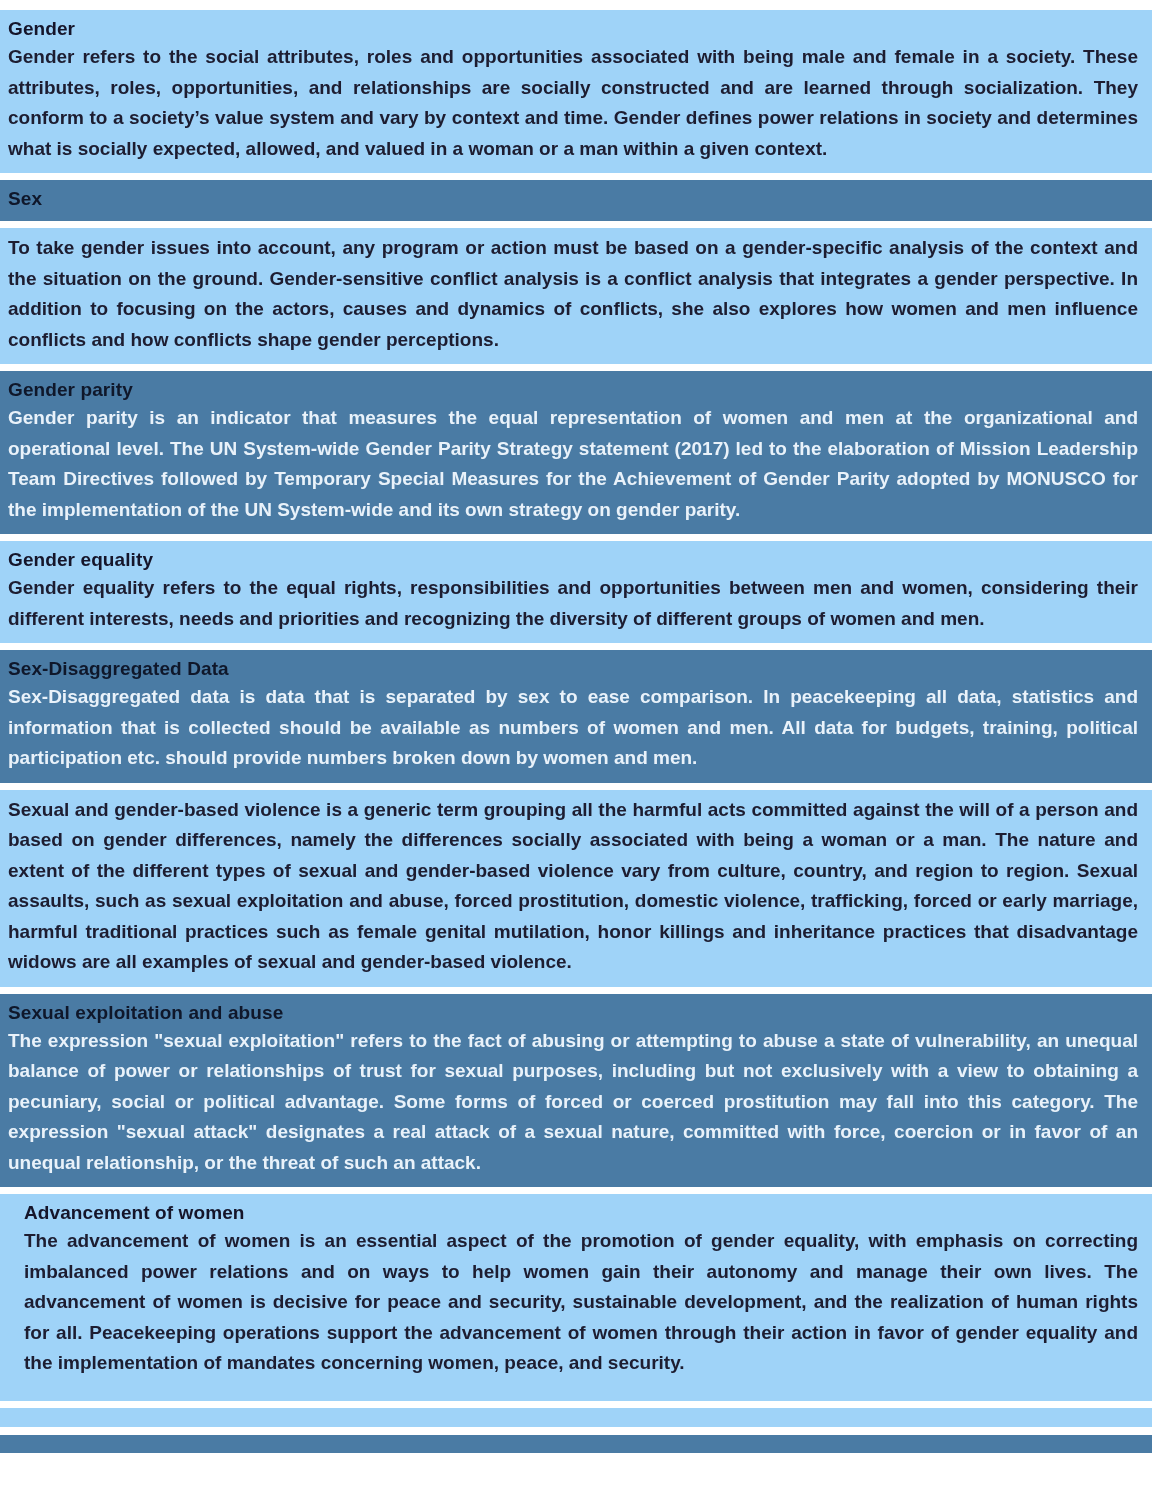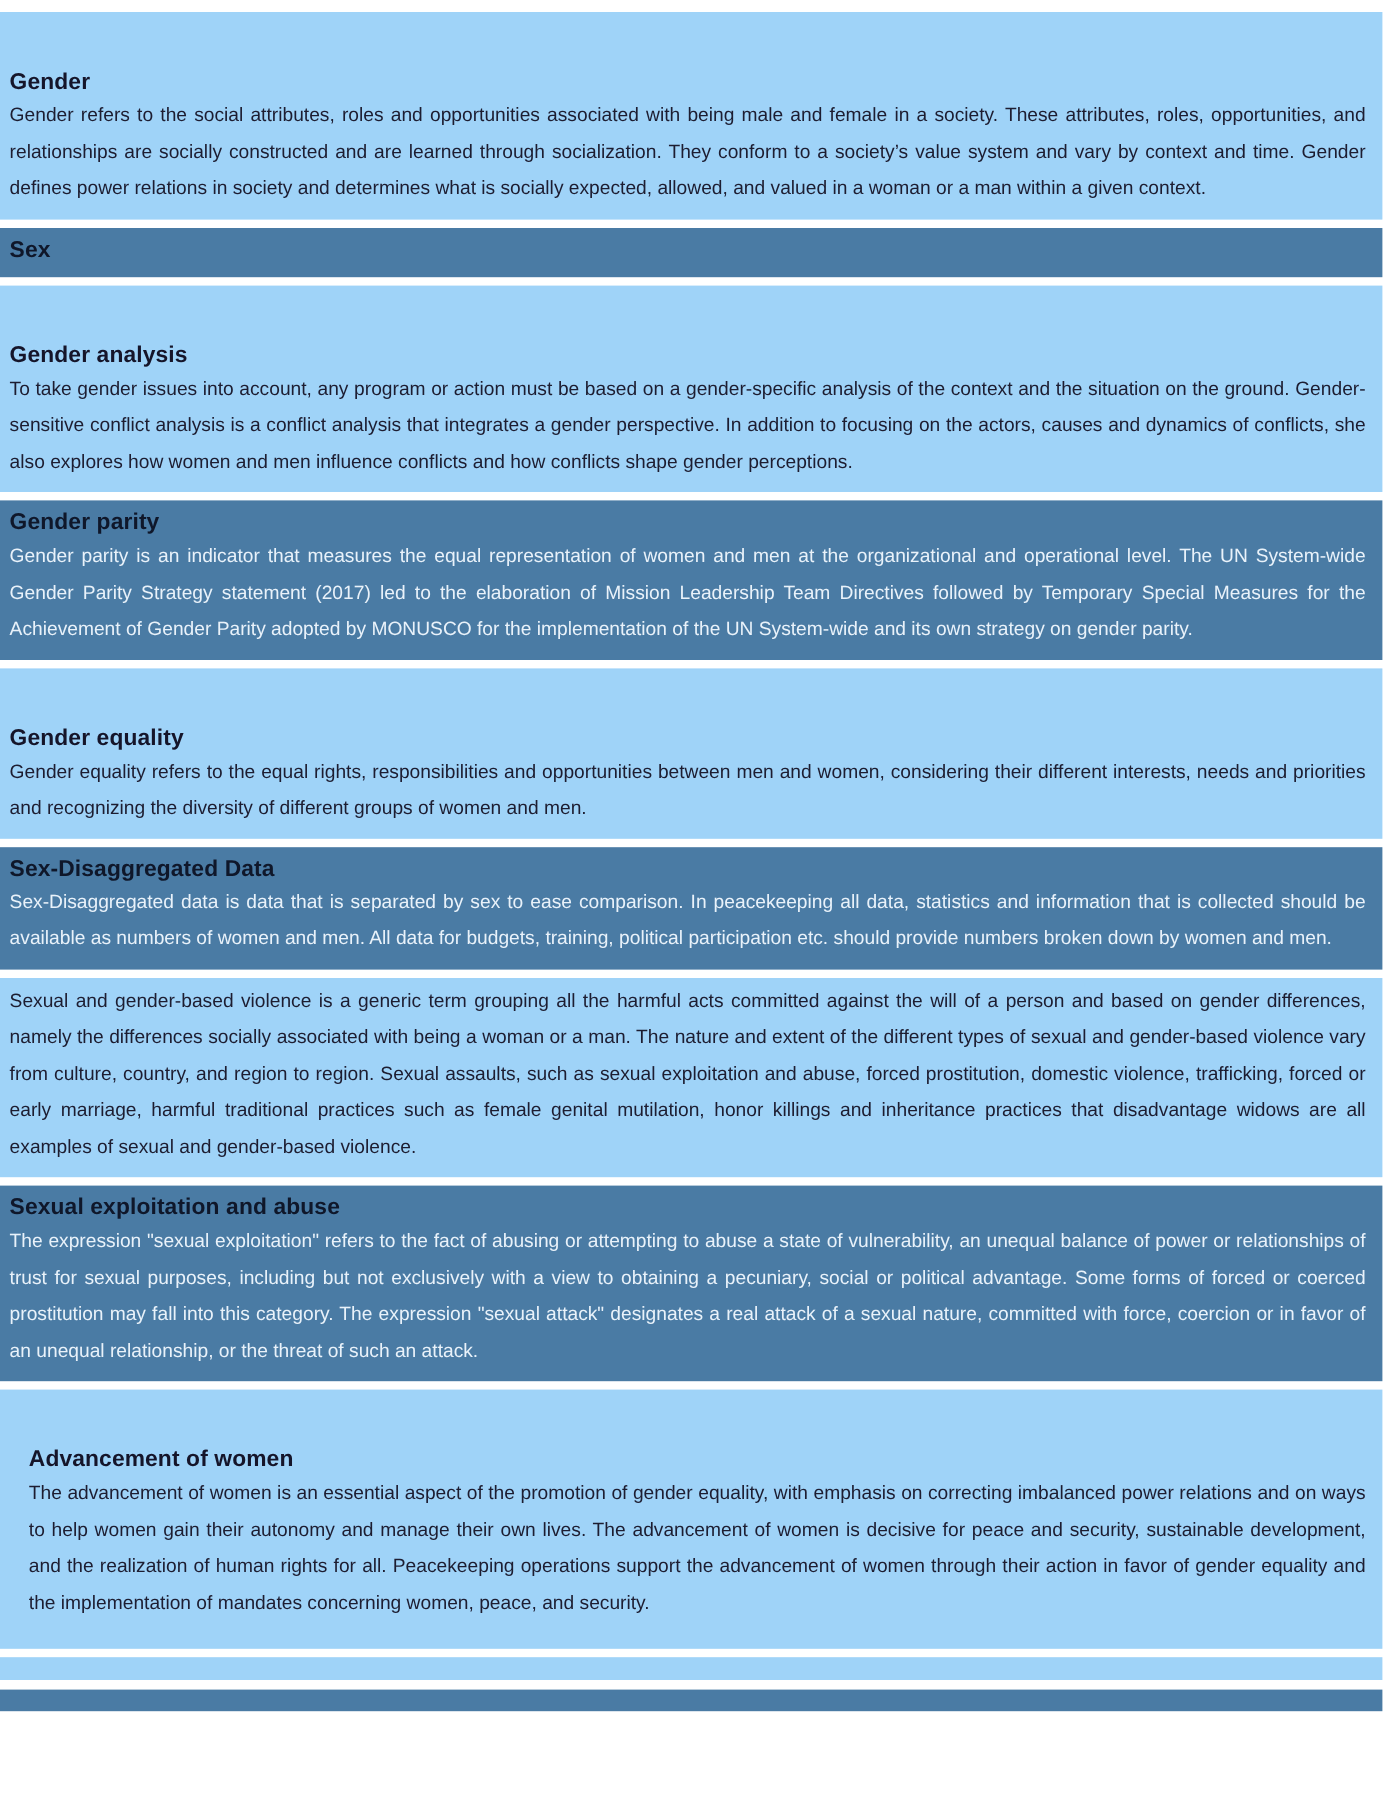--- a/index.html
+++ b/index.html
@@ -29,27 +29,28 @@
     background: #4a7ba4;
     color: #e9f2fa;
   }
   .term {
     font-size: 19px;
     line-height: 27px;
     font-weight: bold;
     margin: 0;
     letter-spacing: 0.1px;
   }
-  .section.light .term { color: #15152a; margin-top: 40px; }
+  .section.light .term { color: #15152a; }
   .section.dark .term { color: #0f172a; }
   .body-text {
-    font-size: 16px;
+    font-size: 19px;
     line-height: 30.5px;
     margin: 0;
     text-align: justify;
+    font-weight: bold;
   }
   .section.extra-bottom {
     padding-bottom: 22px;
     padding-left: 24px;
   }
   .bar {
     margin: 0 8px 8px 0;
   }
   .bar.light-bar {
     height: 19px;
@@ -69,21 +70,20 @@
   <div class="section light">
     <h2 class="term">Gender</h2>
     <p class="body-text">Gender refers to the social attributes, roles and opportunities associated with being male and female in a society. These attributes, roles, opportunities, and relationships are socially constructed and are learned through socialization. They conform to a society’s value system and vary by context and time. Gender defines power relations in society and determines what is socially expected, allowed, and valued in a woman or a man within a given context.</p>
   </div>
 
   <div class="section dark">
     <h2 class="term">Sex</h2>
   </div>
 
   <div class="section light">
-    <h2 class="term">Gender analysis</h2>
     <p class="body-text">To take gender issues into account, any program or action must be based on a gender-specific analysis of the context and the situation on the ground. Gender-sensitive conflict analysis is a conflict analysis that integrates a gender perspective. In addition to focusing on the actors, causes and dynamics of conflicts, she also explores how women and men influence conflicts and how conflicts shape gender perceptions.</p>
   </div>
 
   <div class="section dark">
     <h2 class="term">Gender parity</h2>
     <p class="body-text">Gender parity is an indicator that measures the equal representation of women and men at the organizational and operational level. The UN System-wide Gender Parity Strategy statement (2017) led to the elaboration of Mission Leadership Team Directives followed by Temporary Special Measures for the Achievement of Gender Parity adopted by MONUSCO for the implementation of the UN System-wide and its own strategy on gender parity.</p>
   </div>
 
   <div class="section light">
     <h2 class="term">Gender equality</h2>

